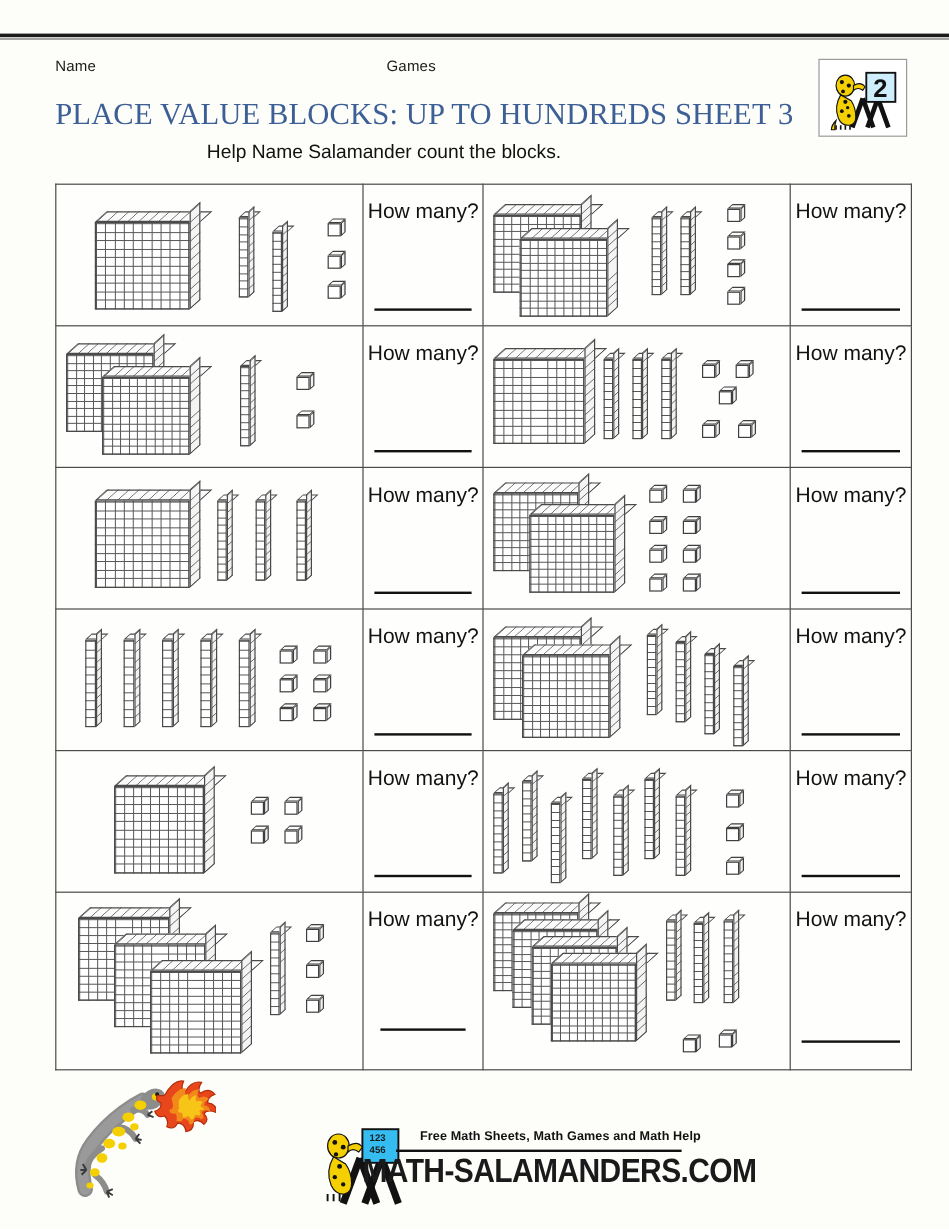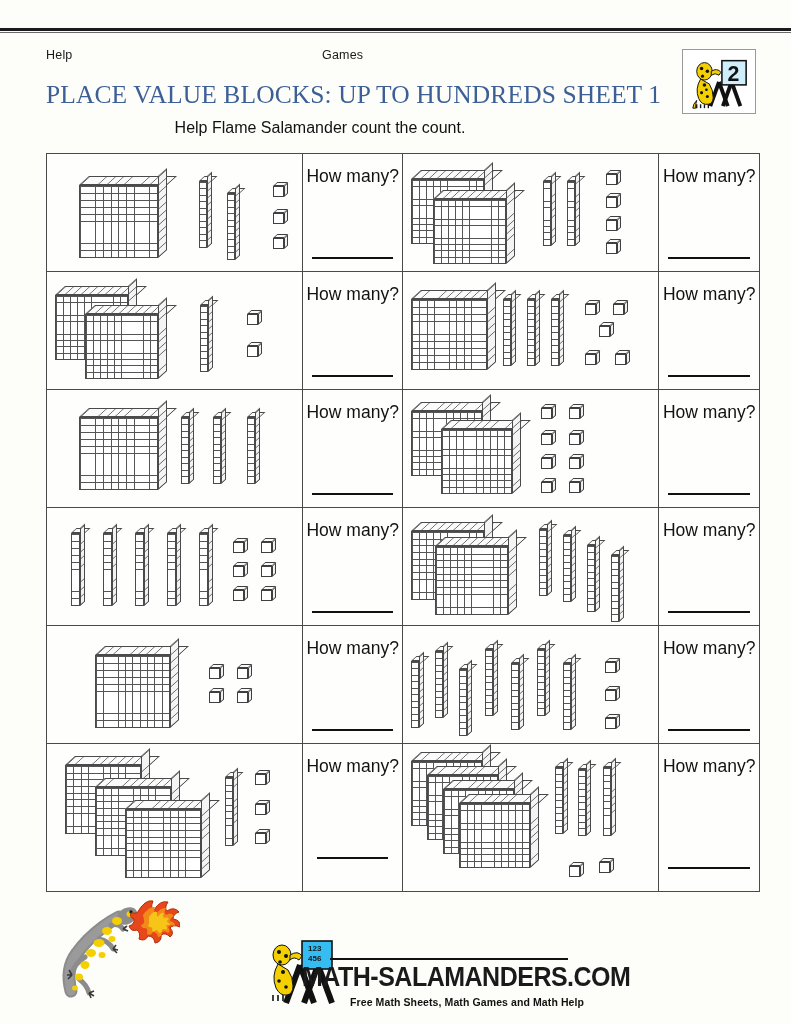--- a/index.html
+++ b/index.html
@@ -234,21 +234,21 @@
     left: 55px; top: 895px;
     width: 125px; height: 105px;
   }
   .footer-logo {
     position: absolute;
     left: 258px; top: 935px;
     width: 310px; height: 70px;
   }
   .footer-tagline {
     position: absolute;
-    left: 330px; top: 996px;
+    left: 330px; top: 941px;
     font-family: "Liberation Sans", sans-serif;
     font-size: 10.5px;
     font-weight: bold;
     color: #111;
     letter-spacing: .1px;
     white-space: nowrap;
     padding-left: 20px;
   }
   .footer-rule {
     position: absolute;
@@ -270,25 +270,25 @@
   }
 </style>
 </head>
 <body>
 
 <div id="page">
 
   <div class="top-band"></div>
   <div class="top-band2"></div>
 
-  <div class="name-label">Help</div>
+  <div class="name-label">Name</div>
   <div class="date-label">Games</div>
 
-  <div class="worksheet-title">PLACE VALUE BLOCKS: UP TO HUNDREDS SHEET 1</div>
-  <div class="worksheet-subtitle">Help Flame Salamander count the count.</div>
+  <div class="worksheet-title">PLACE VALUE BLOCKS: UP TO HUNDREDS SHEET 3</div>
+  <div class="worksheet-subtitle">Help Name Salamander count the blocks.</div>
 
   <div class="logo-box">
     <svg viewBox="0 0 74 65" width="72" height="63">
 
       <g stroke="#111" stroke-width="4" fill="none">
         <line x1="37" y1="33" x2="28" y2="58"></line>
         <line x1="37" y1="33" x2="46" y2="58"></line>
         <line x1="50" y1="33" x2="41" y2="58"></line>
         <line x1="50" y1="33" x2="59" y2="58"></line>
       </g>

